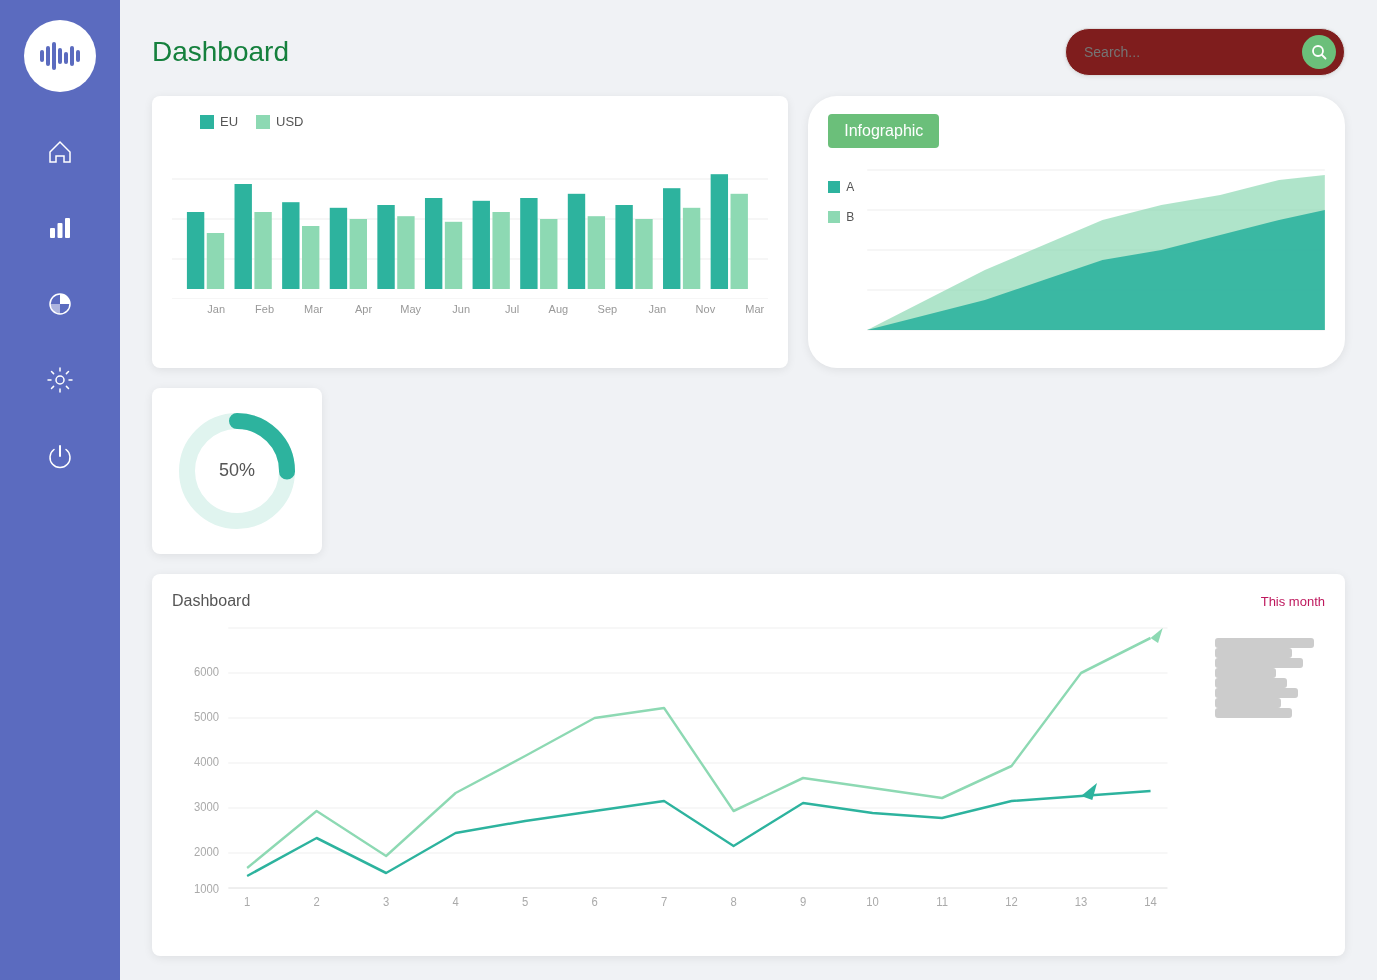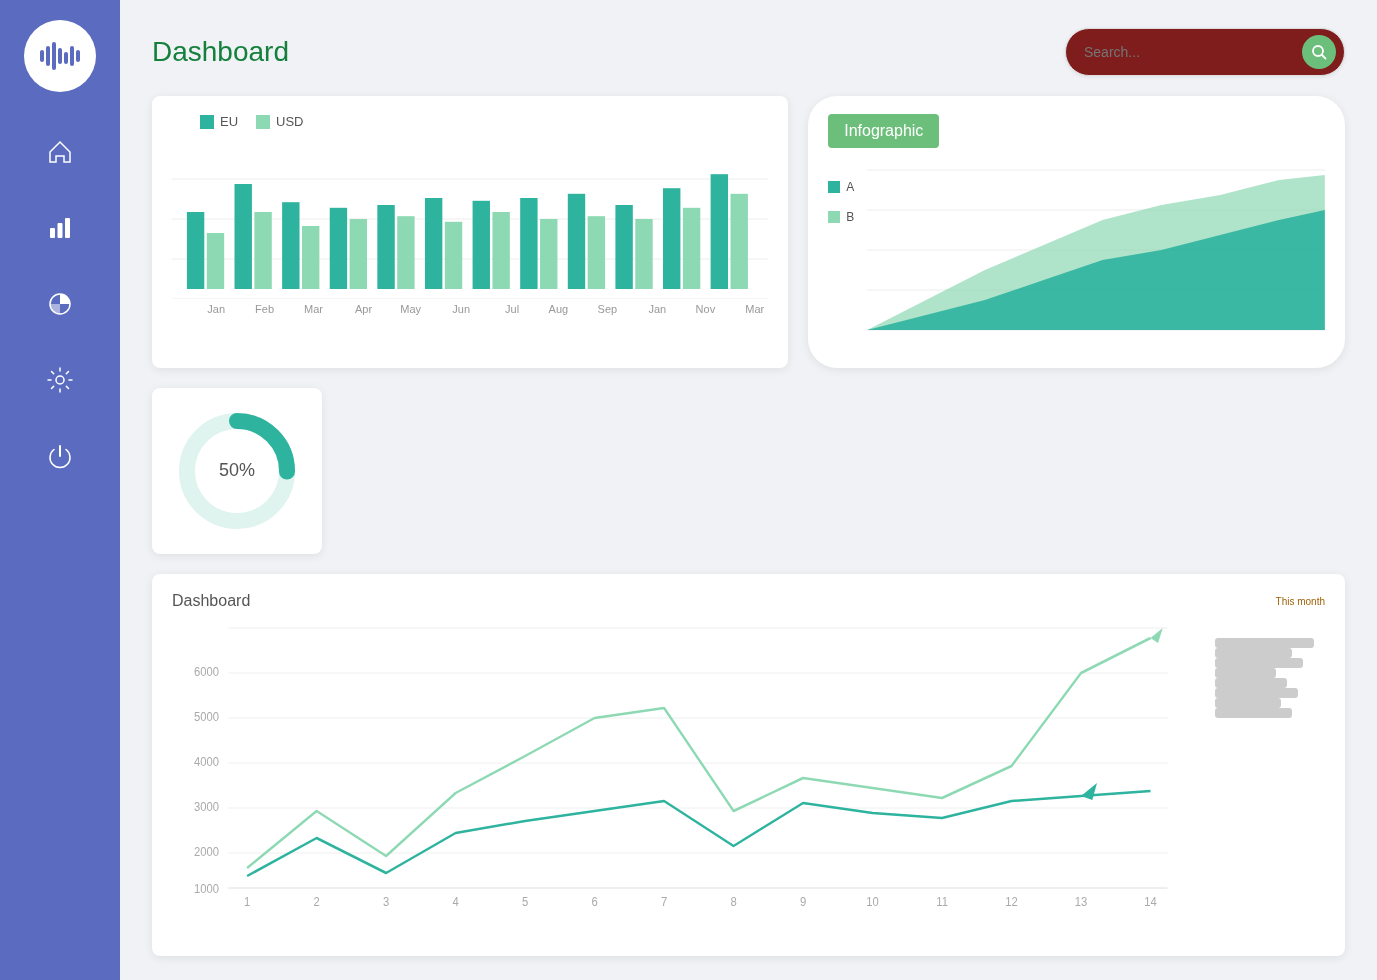--- a/index.html
+++ b/index.html
@@ -222,22 +222,22 @@
       display: flex;
       justify-content: space-between;
       align-items: center;
       margin-bottom: 8px;
     }
     .overview-title {
       font-size: 16px;
       color: #555;
     }
     .overview-period {
-      font-size: 10px;
-      color: #a16207;
+      font-size: 13px;
+      color: #be185d;
     }
     .month-bar-item {
       height: 10px;
       background: #ccc;
       border-radius: 3px;
     }
 
     .grid-line {
       stroke: #eee;
       stroke-width: 1;

